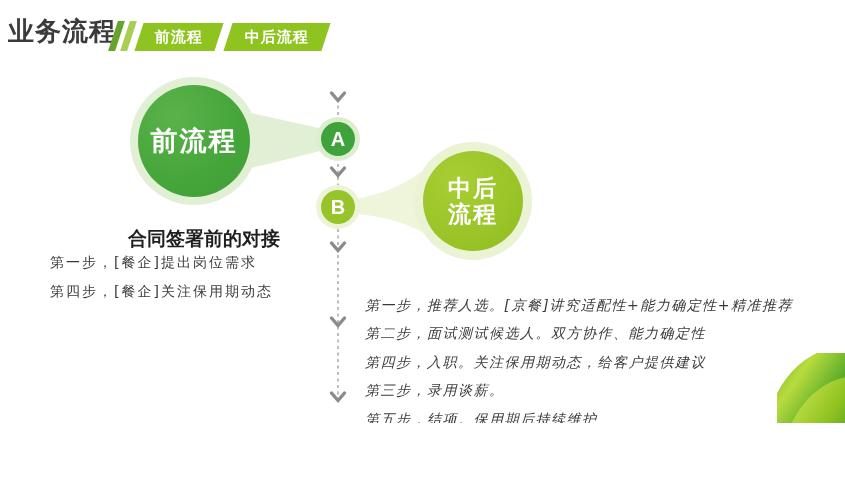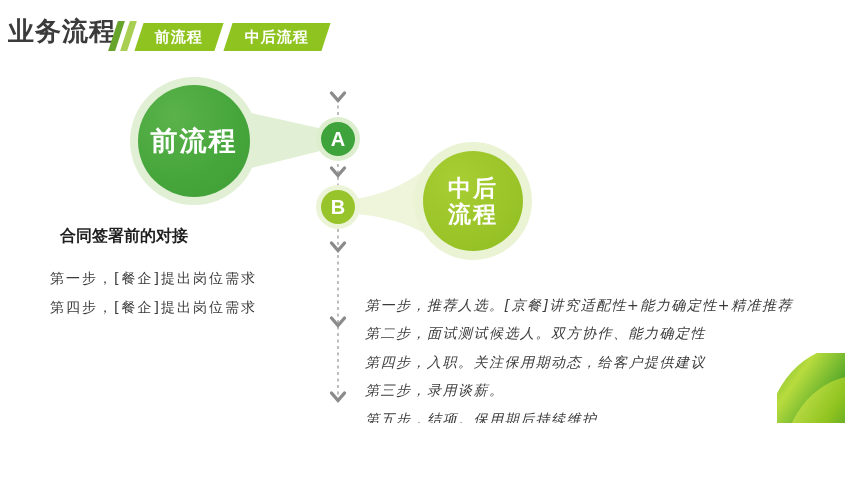--- a/index.html
+++ b/index.html
@@ -50,29 +50,29 @@
   .circle.mid{
     left:423px;top:151px;width:100px;height:100px;
     background:radial-gradient(circle at 34% 30%, #a8ce33 0%, #9ac428 60%, #90bd22 100%);
     font-size:23px;line-height:26px;letter-spacing:2px;text-align:right;
   }
   .circle.node-a{left:321px;top:122px;width:34px;height:34px;background:#3fa33c;font-size:20px;}
   .circle.node-b{left:321px;top:190px;width:34px;height:34px;background:#97c32b;font-size:20px;}
   
   .section-heading{
     position:absolute;left:60px;top:226px;width:220px;
-    text-align:left;font-size:16px;font-weight:bold;color:#1f1f1f;
+    text-align:right;font-size:19px;font-weight:bold;color:#1f1f1f;
     z-index:4;
   }
   .steps{
     position:absolute;z-index:4;
     font-family:"DejaVu Serif","Liberation Serif",serif;
     font-size:14px;color:#3a3a3a;white-space:nowrap;
   }
-  .steps.left{left:50px;top:264px;line-height:29px;letter-spacing:2px;}
+  .steps.left{left:50px;top:248px;line-height:29px;letter-spacing:2px;}
   .steps.right{left:365px;top:291px;line-height:28.4px;letter-spacing:1.5px;font-style:italic;}
   
   .leaf-corner{position:absolute;right:0;bottom:0;width:68px;height:70px;overflow:hidden;z-index:5;}
   .leaf-blade1{
     position:absolute;right:-6px;bottom:-14px;width:84px;height:92px;
     border-radius:100% 0 0 0;
     background:linear-gradient(125deg,#3c9a26 0%,#7ebc2e 16%,#b8dc3e 36%,#55a828 68%,#1e7d2a 100%);
   }
   .leaf-blade2{
     position:absolute;right:-16px;bottom:-34px;width:72px;height:86px;
@@ -126,21 +126,21 @@
   <div class="circle mid">
     <span>
       <span>中后</span><br>
       <span>流程</span>
     </span>
   </div>
 
   <div class="section-heading">合同签署前的对接</div>
   <div class="steps left">
     <div>第一步，[餐企]提出岗位需求</div>
-    <div>第四步，[餐企]提出岗位需求</div>
+    <div>第四步，[餐企]关注保用期动态</div>
   </div>
 
   <div class="steps right">
     <div>第一步，推荐人选。[京餐]讲究适配性+能力确定性+精准推荐</div>
     <div>第二步，面试测试候选人。双方协作、能力确定性</div>
     <div>第四步，入职。关注保用期动态，给客户提供建议</div>
     <div>第三步，录用谈薪。</div>
     <div>第五步，结项。保用期后持续维护</div>
   </div>
 

